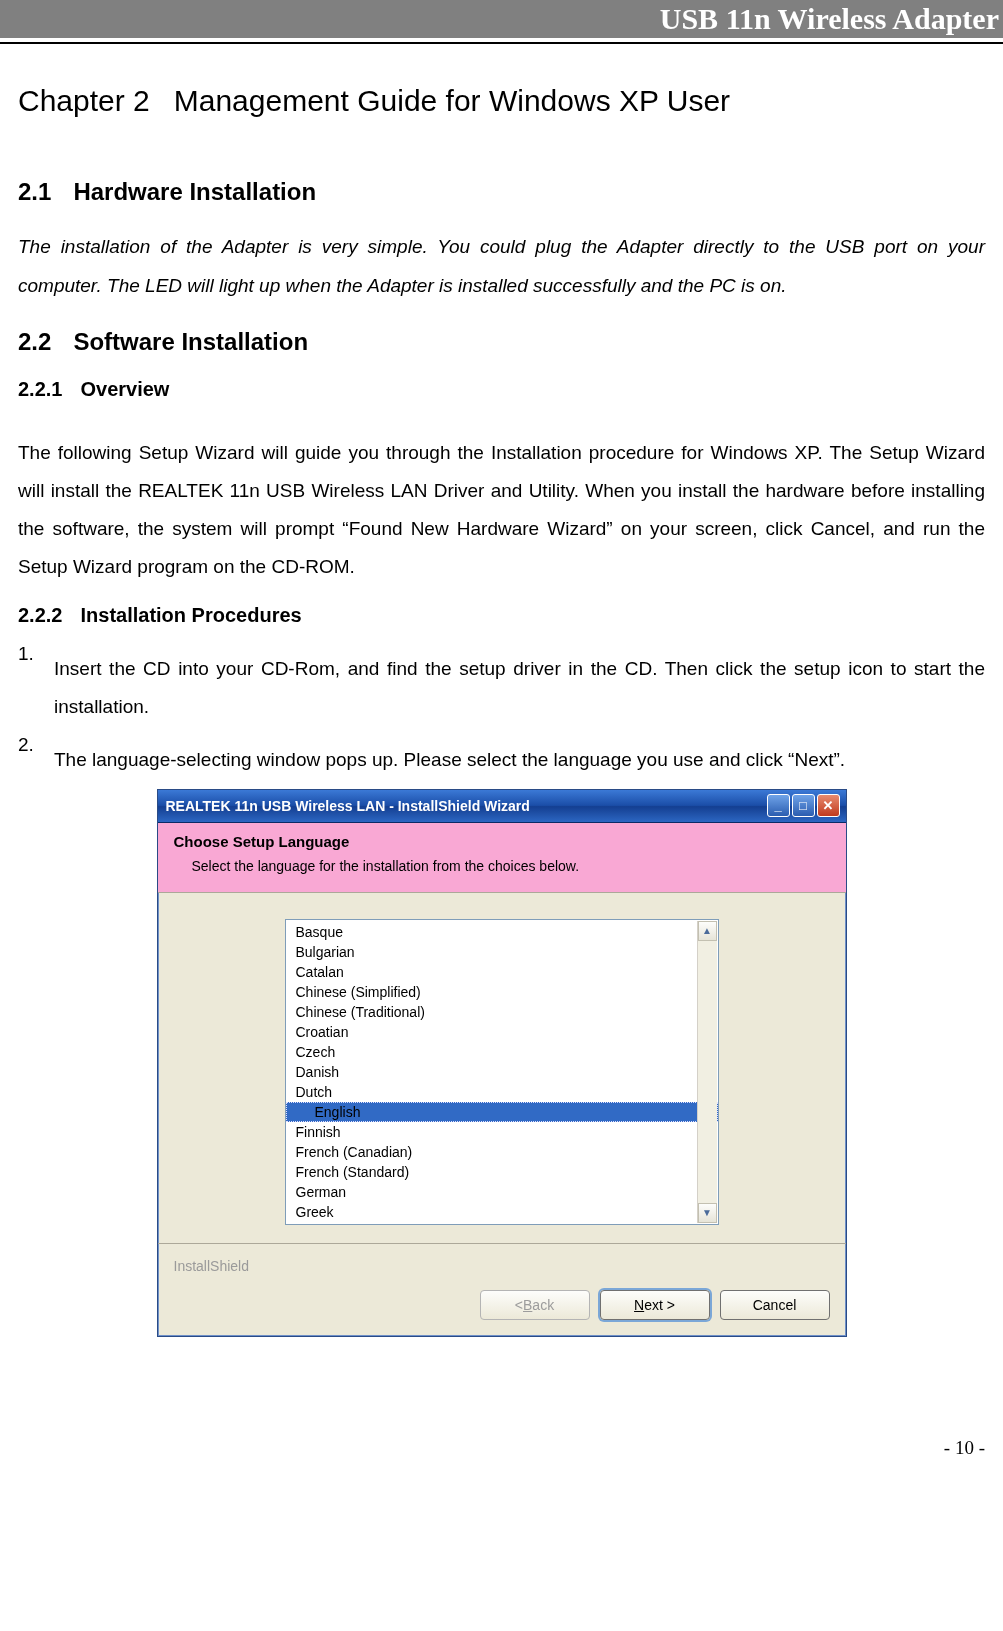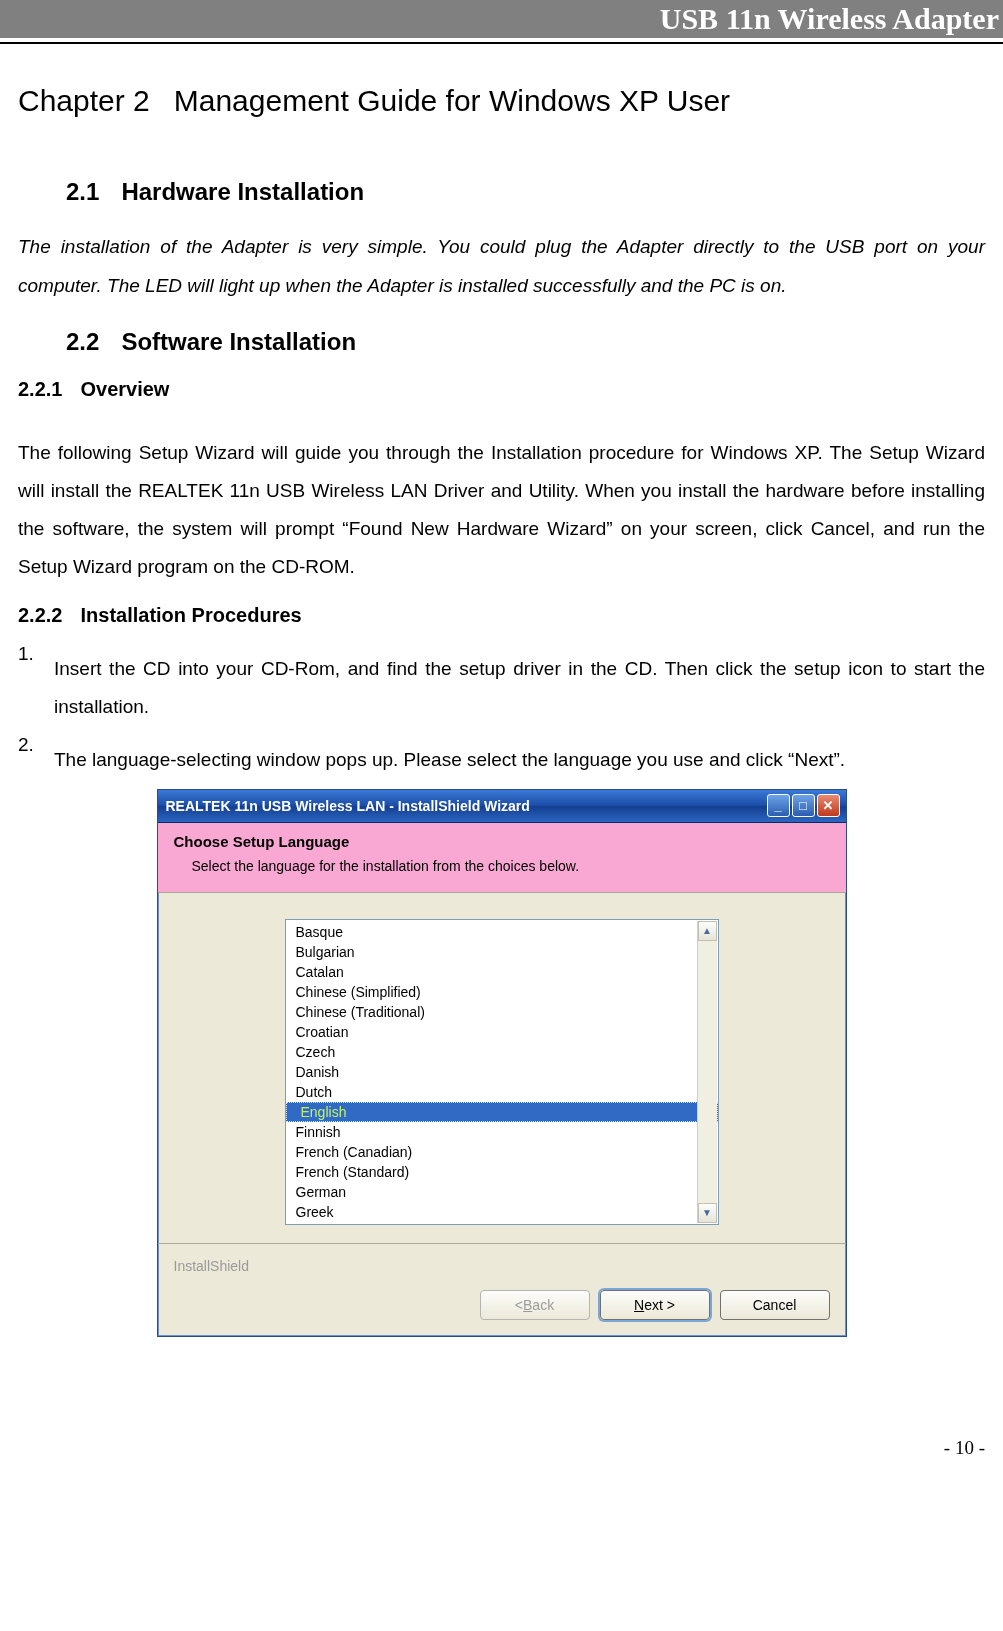--- a/index.html
+++ b/index.html
@@ -28,21 +28,20 @@
     .chapter-title {
       font-size: 30px;
       font-weight: normal;
       margin-bottom: 60px;
     }
     .chapter-title .gap { display:inline-block; width:24px; }
     .section-h2 {
       font-size: 24px;
       font-weight: bold;
       margin-bottom: 22px;
-      margin-left: 48px;
     }
     .section-h2 .gap { display:inline-block; width:22px; }
     .section-h3 {
       font-size: 20px;
       font-weight: bold;
       margin-top: 18px;
       margin-bottom: 8px;
     }
     .section-h3 .gap { display:inline-block; width:18px; }
     .para {
@@ -128,23 +127,23 @@
       padding: 2px 0;
     }
     .lang-item {
       padding: 0 10px;
       line-height: 20px;
       font-size: 14px;
       white-space: nowrap;
     }
     .lang-item.selected {
       background: #316ac5;
-      color: #bef264;
+      color: #000000;
       border: 1px dotted #e0e0ff;
-      margin: 0; padding: 0 14px;
+      margin: 0; padding: 0 28px;
       line-height: 18px;
     }
     .scroll-track {
       position: absolute; top:1px; right:1px; bottom:1px;
       width: 20px;
       background: #f1efe2;
       border-left: 1px solid #d4d0c8;
       display:flex; flex-direction:column; justify-content:space-between;
     }
     .scroll-btn {

